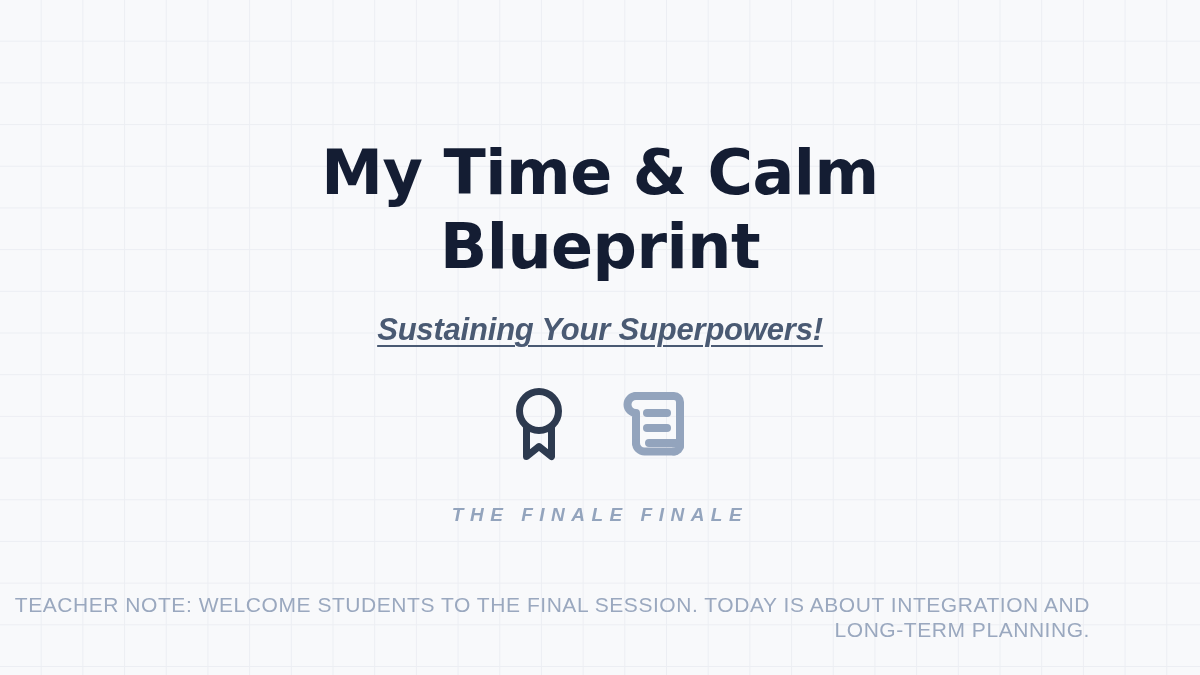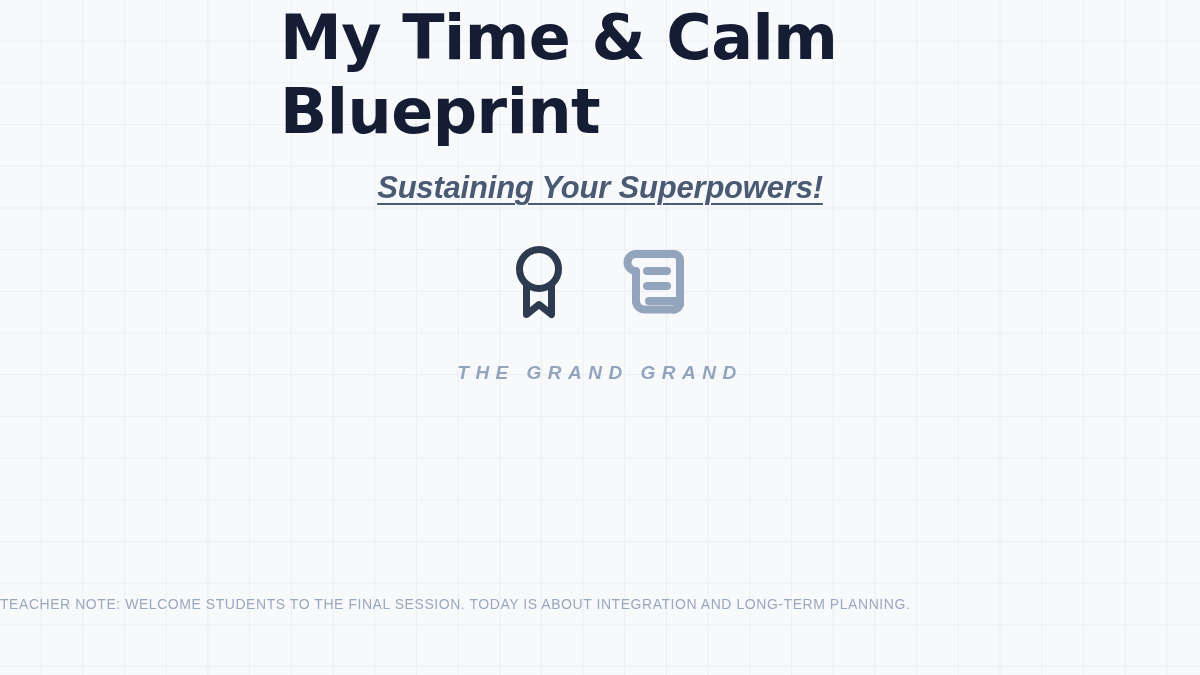--- a/index.html
+++ b/index.html
@@ -33,22 +33,23 @@
     top: 0;
     width: 1200px;
     height: 675px;
     display: flex;
     flex-direction: column;
     align-items: center;
   }
 
   .title {
     width: 640px;
-    margin: 1px;
-    text-align: left;
+    margin: 8px;
+    padding-top: 128px;
+    text-align: center;
     font-family: "DejaVu Sans", sans-serif;
     font-size: 62px;
     line-height: 74px;
     font-weight: 700;
     letter-spacing: -0.5px;
     color: #141d33;
     white-space: pre-line;
   }
 
   .subtitle-wrap {
@@ -89,27 +90,27 @@
     color: #93a4bd;
     text-align: center;
   }
 
   .teacher-note {
     position: absolute;
     left: 0;
     top: 592px;
     width: 1090px;
     font-family: "Liberation Sans", sans-serif;
-    font-size: 14px;
+    font-size: 21px;
     line-height: 25px;
     font-weight: 400;
     letter-spacing: 0.55px;
     color: #9aa8bf;
     text-transform: uppercase;
-    text-align: left;
+    text-align: right;
   }
 </style>
 </head>
 <body>
 
 <div id="slide">
 
   <div class="content">
 
     <h1 class="title">My Time &amp; Calm
@@ -134,19 +135,19 @@
           <path d="M22 11 a8.5 8.5 0 0 0 -8.5 8.5 a8.5 8.5 0 0 0 8.5 8.5 V58" stroke="#93a4bd" stroke-width="8" fill="none" stroke-linecap="round" stroke-linejoin="round"></path>
           <path d="M22 58 a8.5 8.5 0 0 0 8.5 8.5 H60" stroke="#93a4bd" stroke-width="8" fill="none" stroke-linecap="round" stroke-linejoin="round"></path>
           <path d="M60 66.5 a6 6 0 0 0 6 -6 V58 H35" stroke="#93a4bd" stroke-width="8" fill="none" stroke-linecap="round" stroke-linejoin="round"></path>
           <line x1="33" y1="28" x2="53" y2="28" stroke="#93a4bd" stroke-width="8" stroke-linecap="round"></line>
           <line x1="33" y1="43" x2="53" y2="43" stroke="#93a4bd" stroke-width="8" stroke-linecap="round"></line>
         </svg>
       </span>
 
     </div>
 
-    <div class="eyebrow">THE GRAND GRAND</div>
+    <div class="eyebrow">THE FINALE FINALE</div>
 
   </div>
 
   <div class="teacher-note">Teacher note: Welcome students to the final session. Today is about integration and long-term planning.</div>
 
 </div>
 
 </body></html>

